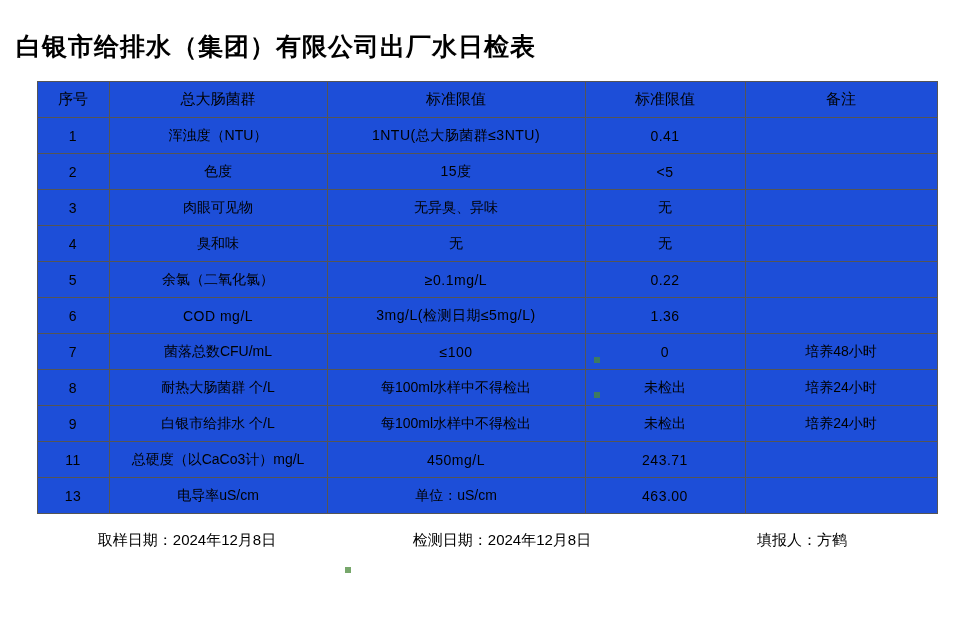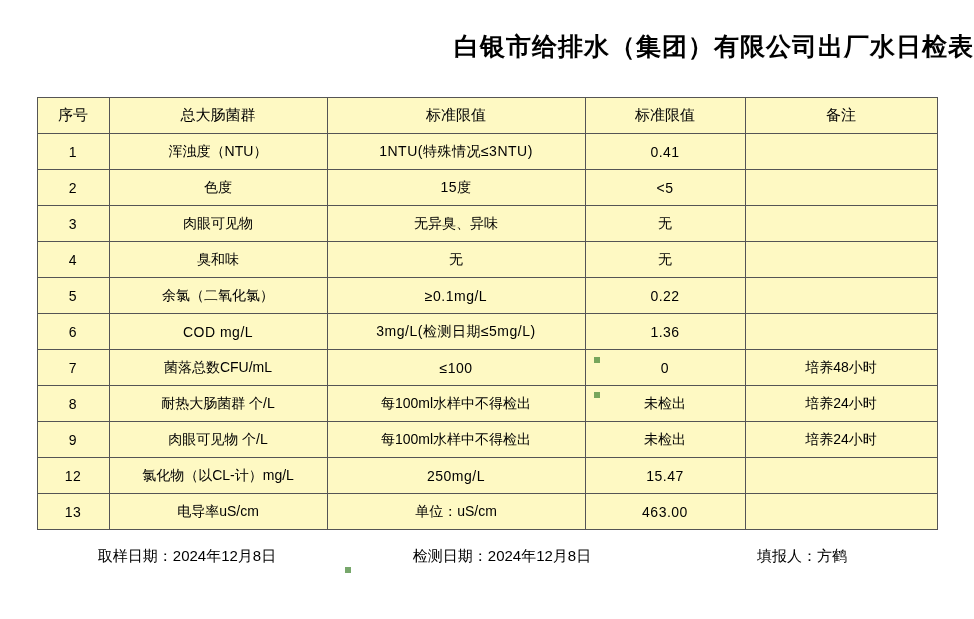--- a/index.html
+++ b/index.html
@@ -14,35 +14,36 @@
     color: #000000;
     overflow: hidden;
   }
   .page {
     position: relative;
     width: 974px;
     height: 619px;
     box-sizing: border-box;
   }
   .title {
-    text-align: right;
+    text-align: left;
     font-family: "Liberation Serif", serif;
     font-size: 25px;
     font-weight: bold;
     letter-spacing: 1px;
     padding-top: 30px;
     padding-bottom: 18px;
     color: #000;
+    padding-left: 16px;
   }
   table.report {
     border-collapse: collapse;
-    margin: 16px auto;
+    margin: 0 auto;
     width: 900px;
     table-layout: fixed;
-    background: #fef9c3;
+    background: #1d4ed8;
   }
   table.report td, table.report th {
     border: 1px solid #555555;
     height: 35px;
     text-align: center;
     vertical-align: middle;
     font-size: 14px;
     font-weight: normal;
     font-family: "Liberation Sans", sans-serif;
     padding: 0 4px;
@@ -102,21 +103,21 @@
         <td class="cn">总大肠菌群</td>
         <td class="cn">标准限值</td>
         <td class="cn">标准限值</td>
         <td class="cn">备注</td>
       </tr>
     </thead>
     <tbody>
       <tr>
         <td class="num">1</td>
         <td class="cn">浑浊度（NTU）</td>
-        <td class="num">1NTU(特殊情况≤3NTU)</td>
+        <td class="num">1NTU(总大肠菌群≤3NTU)</td>
         <td class="num">0.41</td>
         <td class="cn"></td>
       </tr>
       <tr>
         <td class="num">2</td>
         <td class="cn">色度</td>
         <td class="num">15度</td>
         <td class="num">&lt;5</td>
         <td class="cn"></td>
       </tr>
@@ -157,30 +158,30 @@
       </tr>
       <tr>
         <td class="num">8</td>
         <td class="cn">耐热大肠菌群 个/L</td>
         <td class="cn">每100ml水样中不得检出</td>
         <td class="cn">未检出</td>
         <td class="cn">培养24小时</td>
       </tr>
       <tr>
         <td class="num">9</td>
-        <td class="cn">肉眼可见物 个/L</td>
+        <td class="cn">白银市给排水 个/L</td>
         <td class="cn">每100ml水样中不得检出</td>
         <td class="cn">未检出</td>
         <td class="cn">培养24小时</td>
       </tr>
       <tr>
-        <td class="num">12</td>
-        <td class="cn">氯化物（以CL-计）mg/L</td>
-        <td class="num">250mg/L</td>
-        <td class="num">15.47</td>
+        <td class="num">11</td>
+        <td class="cn">总硬度（以CaCo3计）mg/L</td>
+        <td class="num">450mg/L</td>
+        <td class="num">243.71</td>
         <td class="cn"></td>
       </tr>
       <tr>
         <td class="num">13</td>
         <td class="cn">电导率uS/cm</td>
         <td class="cn">单位：uS/cm</td>
         <td class="num">463.00</td>
         <td class="cn"></td>
       </tr>
     </tbody>

